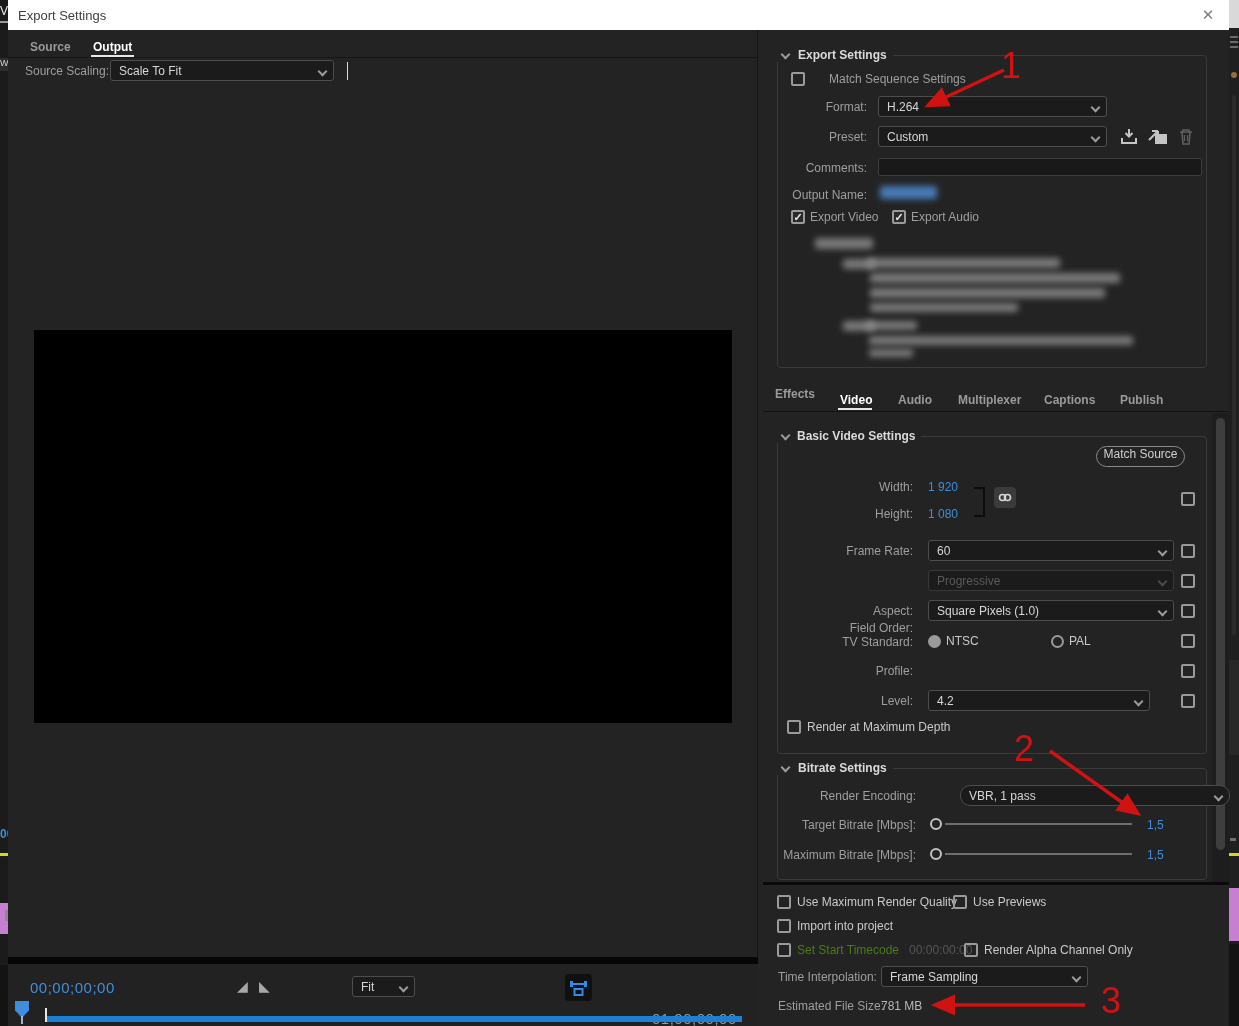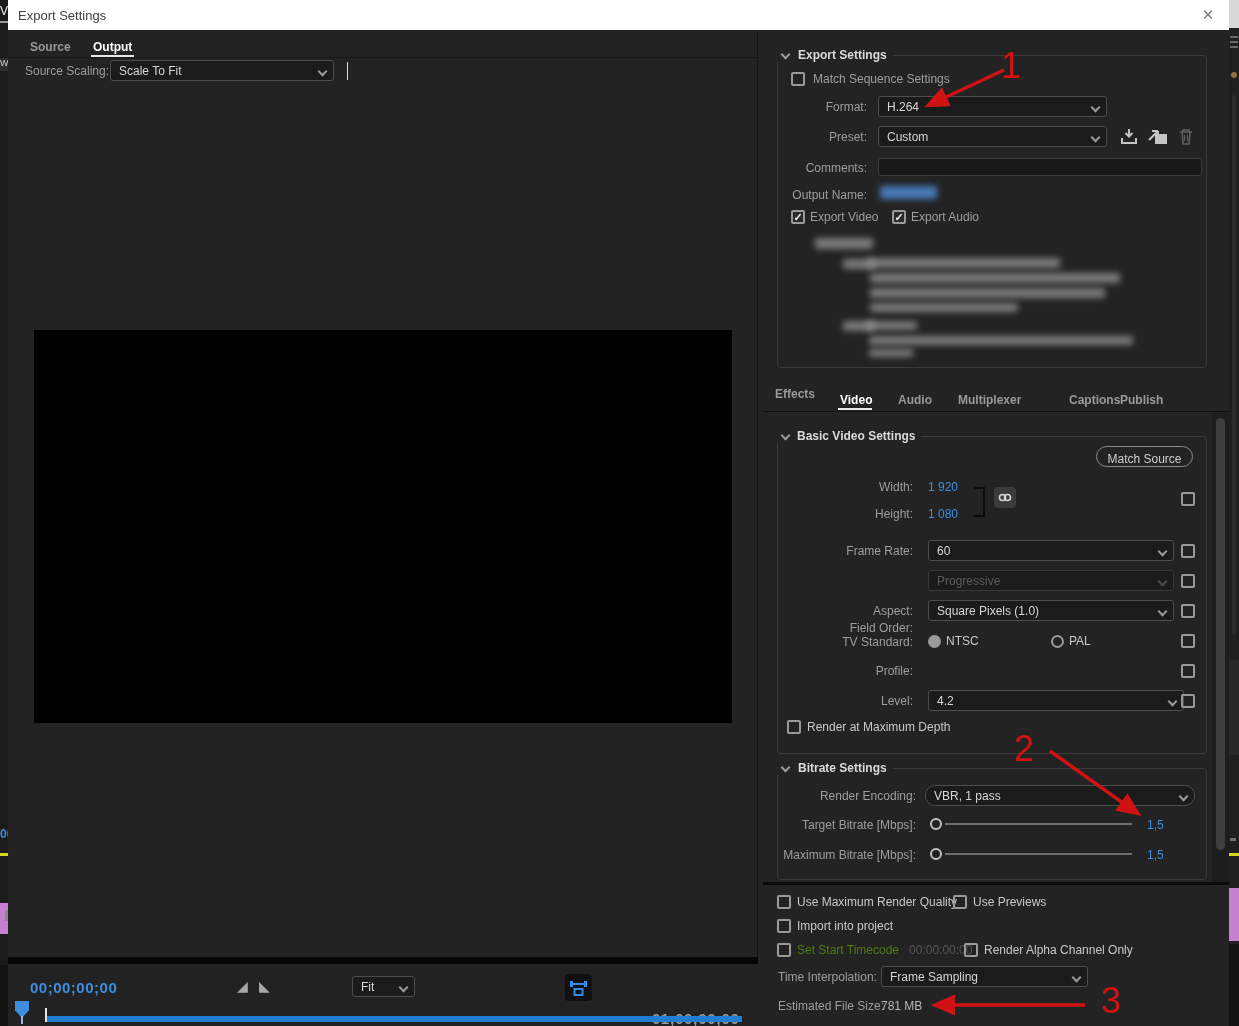--- a/index.html
+++ b/index.html
@@ -38,21 +38,21 @@
   .radio.sel { background:#9a9a9a; }
   .group { border:1px solid #3a3a3a; border-radius:4px; }
   .sec-head { display:flex; align-items:center; gap:9px; background:#232323; padding:0 6px;
     height:15px; }
   .sec-head .st { font-size:12px; font-weight:bold; color:#dadada; white-space:nowrap; }
   .redact { background:#8f8f8f; filter:blur(3px); border-radius:2px; opacity:.8; }
   .redact.b { background:#4a7fbf; opacity:.95; }
   .tab { font-size:12px; color:#9a9a9a; white-space:nowrap;font-weight:bold; }
   .tab.active { color:#ffffff; }
   .annot { color:#d01212; font-size:36px; }
-  .tc { font-weight:bold; font-size:15px; letter-spacing:.5px; white-space:nowrap; }
+  .tc { font-weight:normal; font-size:15px; letter-spacing:.5px; white-space:nowrap; }
   svg { display:block; }
   #arrows { pointer-events:none; }
 </style>
 </head>
 <body>
 
 <div id="stage">
 
   <div class="abs" style="left:0;top:0;width:8px;height:1026px;background:#1b1b1b;overflow:hidden;">
     <div class="abs" style="left:0;top:4px;color:#e8e8e8;font-size:12px;">Vi</div>
@@ -129,21 +129,21 @@
   <div class="abs" style="left:45px;top:1008px;width:2px;height:14px;background:#e6e6e6;"></div>
   <div class="abs" style="left:47px;top:1016px;width:695px;height:6px;background:#1f7fd4;"></div>
 
   <div class="abs" style="left:763px;top:30px;width:466px;height:996px;background:#232323;"></div>
 
   <div class="abs group" style="left:777px;top:55px;width:430px;height:313px;"></div>
   <div class="abs sec-head" style="left:776px;top:47px;">
     <i class="sec-chev"></i>
     <span class="st">Export Settings</span>
   </div>
-  <div class="abs" style="left:791px;top:72px;display:flex;gap:8px;align-items:center;">
+  <div class="abs" style="left:791px;top:72px;display:flex;gap:24px;align-items:center;">
     <span class="cb"></span>
     <span class="lbl">Match Sequence Settings</span>
   </div>
   <div class="abs lbl rlbl" style="left:697px;top:100px;width:170px;">Format:</div>
   <div class="abs dd" style="left:878px;top:96px;width:229px;">
     <span>H.264</span>
     <i class="chev"></i>
   </div>
   <div class="abs lbl rlbl" style="left:697px;top:130px;width:170px;">Preset:</div>
   <div class="abs dd" style="left:878px;top:126px;width:229px;">
@@ -197,32 +197,32 @@
     <div class="abs redact" style="left:869px;top:336px;width:264px;height:9px;"></div>
     <div class="abs redact" style="left:869px;top:349px;width:44px;height:8px;"></div>
   </div>
 
   <div class="abs" style="left:763px;top:388px;width:466px;height:24px;border-bottom:1px solid #111;"></div>
   <div class="abs tab" style="left:775px;top:387px;">Effects</div>
   <div class="abs tab active" style="left:840px;top:393px;">Video</div>
   <div class="abs" style="left:838px;top:408px;width:34px;height:2px;background:#e8e8e8;"></div>
   <div class="abs tab" style="left:898px;top:393px;">Audio</div>
   <div class="abs tab" style="left:958px;top:393px;">Multiplexer</div>
-  <div class="abs tab" style="left:1044px;top:393px;margin-left:25px;">Captions</div>
+  <div class="abs tab" style="left:1044px;top:393px;">Captions</div>
   <div class="abs tab" style="left:1120px;top:393px;">Publish</div>
 
   <div class="abs" style="left:1212px;top:413px;width:17px;height:469px;background:#1d1d1d;"></div>
   <div class="abs" style="left:1216px;top:418px;width:9px;height:432px;background:#3e3e3e;border-radius:5px;"></div>
 
   <div class="abs group" style="left:777px;top:436px;width:430px;height:318px;"></div>
   <div class="abs sec-head" style="left:776px;top:428px;gap:8px;">
     <i class="sec-chev"></i>
     <span class="st">Basic Video Settings</span>
   </div>
-  <div class="abs" style="left:1096px;top:446px;width:97px;height:21px;border:1px solid #8a8a8a;border-radius:11px;display:flex;align-items:flex-end;justify-content:center;">
+  <div class="abs" style="left:1096px;top:446px;width:89px;height:21px;border:1px solid #8a8a8a;border-radius:11px;display:flex;align-items:flex-start;justify-content:center;">
     <span class="val" style="color:#cfcfcf;">Match Source</span>
   </div>
 
   <div class="abs lbl rlbl" style="left:750px;top:480px;width:163px;">Width:</div>
   <div class="abs val blue" style="left:928px;top:480px;">1 920</div>
   <div class="abs lbl rlbl" style="left:750px;top:507px;width:163px;">Height:</div>
   <div class="abs val blue" style="left:928px;top:507px;">1 080</div>
   <div class="abs" style="left:974px;top:487px;width:11px;height:30px;border-top:2px solid #0c0c0c;border-right:2px solid #0c0c0c;border-bottom:2px solid #0c0c0c;"></div>
   <div class="abs" style="left:994px;top:487px;width:22px;height:21px;background:#3b3b3b;border-radius:4px;display:flex;align-items:center;justify-content:center;">
     <svg width="14" height="9" viewBox="0 0 14 9">
@@ -261,38 +261,38 @@
   <div class="abs" style="left:1051px;top:634px;display:flex;gap:5px;align-items:center;">
     <span class="radio"></span>
     <span class="lbl" style="color:#c9c9c9;">PAL</span>
   </div>
   <span class="abs cb" style="left:1181px;top:634px;"></span>
 
   <div class="abs lbl rlbl" style="left:750px;top:664px;width:163px;">Profile:</div>
   <span class="abs cb" style="left:1181px;top:664px;"></span>
 
   <div class="abs lbl rlbl" style="left:750px;top:694px;width:163px;">Level:</div>
-  <div class="abs dd" style="left:928px;top:690px;width:256px;">
+  <div class="abs dd" style="left:928px;top:690px;width:222px;">
     <span>4.2</span>
     <i class="chev"></i>
   </div>
   <span class="abs cb" style="left:1181px;top:694px;"></span>
 
   <div class="abs" style="left:787px;top:720px;display:flex;gap:6px;align-items:center;">
     <span class="cb"></span>
     <span class="lbl" style="color:#c9c9c9;">Render at Maximum Depth</span>
   </div>
 
   <div class="abs group" style="left:777px;top:768px;width:430px;height:112px;"></div>
   <div class="abs sec-head" style="left:776px;top:760px;">
     <i class="sec-chev"></i>
     <span class="st">Bitrate Settings</span>
   </div>
   <div class="abs lbl rlbl" style="left:740px;top:789px;width:176px;">Render Encoding:</div>
-  <div class="abs dd" style="left:925px;top:785px;width:270px;border-radius:10px;">
+  <div class="abs dd" style="left:960px;top:785px;width:270px;border-radius:10px;">
     <span>VBR, 1 pass</span>
     <i class="chev"></i>
   </div>
   <div class="abs lbl rlbl" style="left:740px;top:818px;width:176px;">Target Bitrate [Mbps]:</div>
   <span class="abs" style="left:930px;top:818px;width:12px;height:12px;border:2px solid #c2c2c2;border-radius:50%;"></span>
   <div class="abs" style="left:945px;top:823px;width:187px;height:2px;background:#6e6e6e;"></div>
   <div class="abs val blue" style="left:1147px;top:818px;">1,5</div>
   <div class="abs lbl rlbl" style="left:740px;top:848px;width:176px;">Maximum Bitrate [Mbps]:</div>
   <span class="abs" style="left:930px;top:848px;width:12px;height:12px;border:2px solid #c2c2c2;border-radius:50%;"></span>
   <div class="abs" style="left:945px;top:853px;width:187px;height:2px;background:#6e6e6e;"></div>

